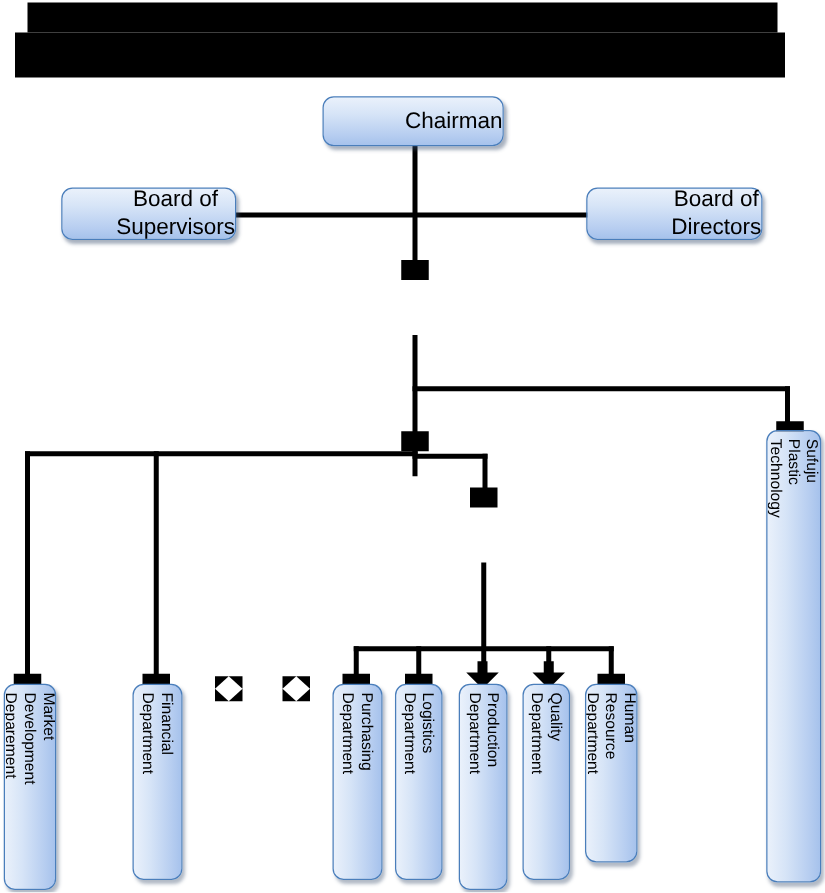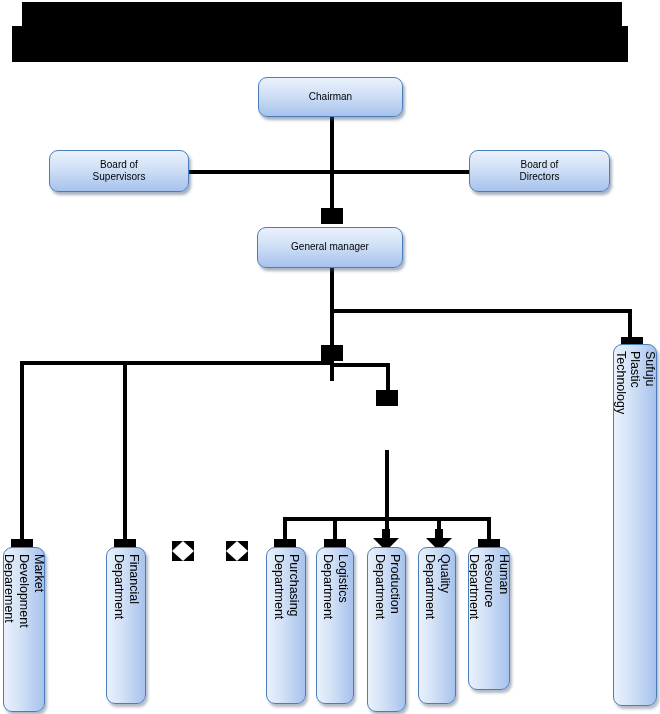--- a/index.html
+++ b/index.html
@@ -61,23 +61,23 @@
   
   .box{
     position:absolute;
     box-sizing:border-box;
     border:1.5px solid #4a7ebb;
     border-radius:9px;
     background:linear-gradient(to bottom,#eaf1fb 0%,#d6e4f7 35%,#b6cdf0 80%,#a6c2ec 100%);
     box-shadow:2px 3px 3px rgba(60,80,110,.45);
     display:flex;
     align-items:center;
-    justify-content:center;
+    justify-content:flex-end;
     color:#000000;
-    font-size:10px;
+    font-size:18px;
     line-height:1.22;
     text-align:center;
     z-index:5;
   }
   .box .lbl{ white-space:pre-line; }
 
   
   .vbox{
     position:absolute;
     box-sizing:border-box;
@@ -178,23 +178,20 @@
   <div class="box" style="left:49px; top:150px; width:140px; height:42px;">
     <span class="lbl">Board of
 Supervisors</span>
   </div>
 
   <div class="box" style="left:469px; top:150px; width:141px; height:42px;">
     <span class="lbl">Board of
 Directors</span>
   </div>
 
-  <div class="box" style="left:257px; top:227px; width:146px; height:41px;">
-    <span class="lbl">General manager</span>
-  </div>
 
 
   <div class="vbox tall" style="left:613px; top:344px; width:44px; height:362px;">
     <span class="vlbl">Tianjin Sufuju Plastic Technology Co., Ltd</span>
   </div>
 
   <div class="vbox" style="left:3px; top:547px; width:42px; height:165px;">
     <span class="vlbl">Market Development
 Deparement</span>
   </div>

